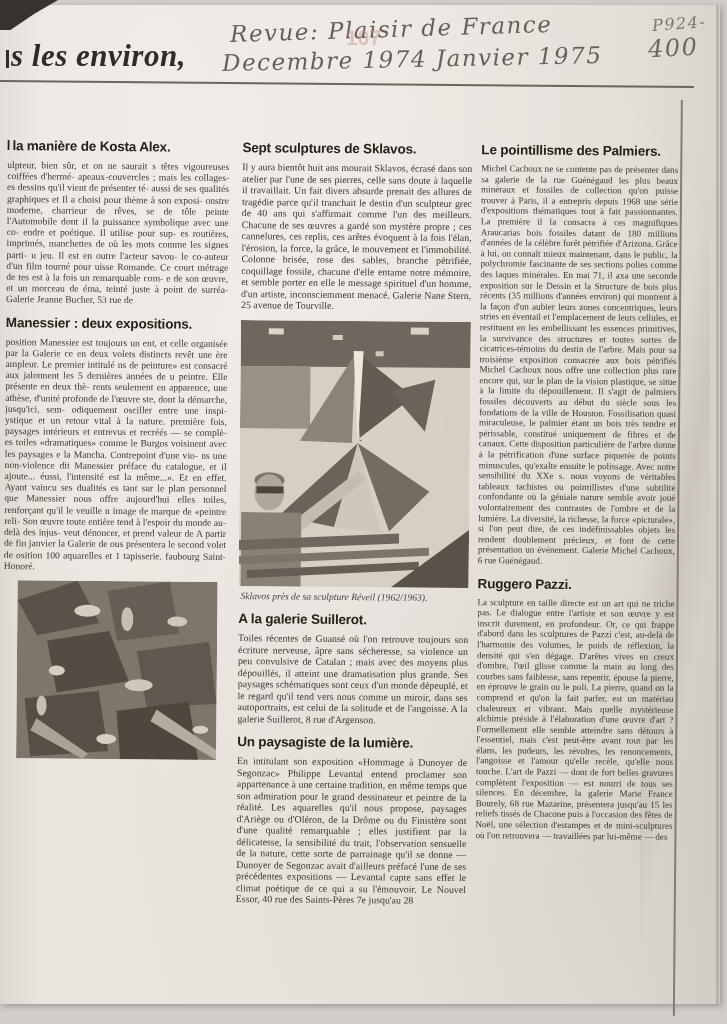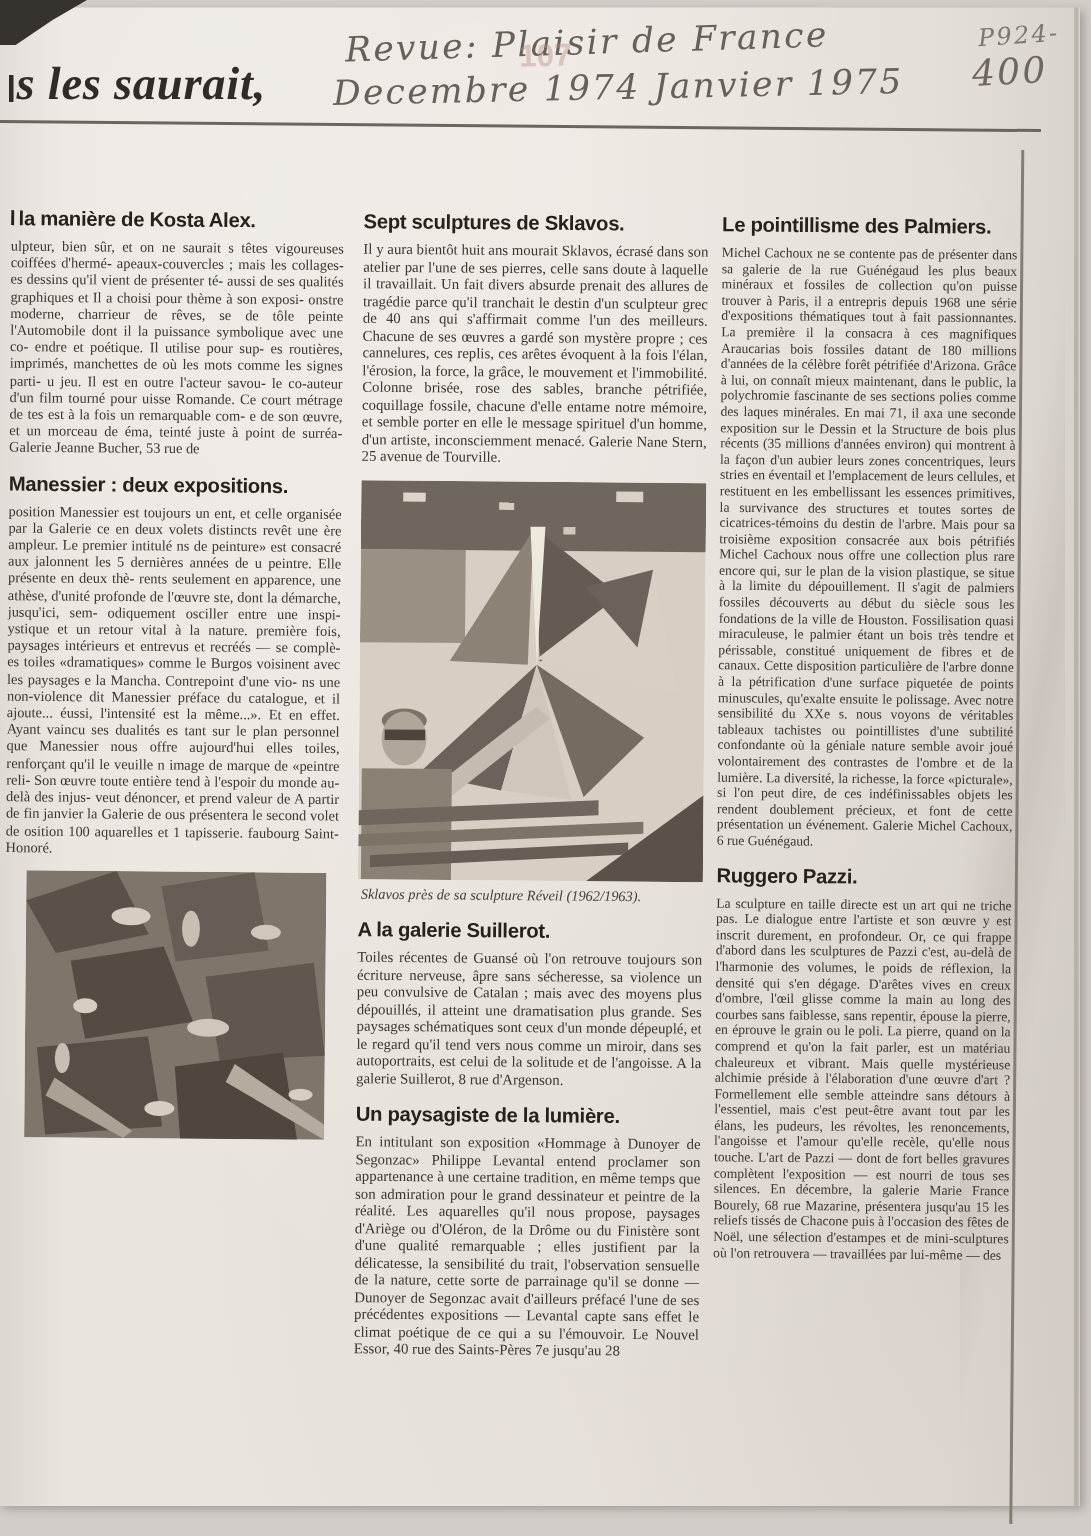--- a/index.html
+++ b/index.html
@@ -86,21 +86,21 @@
 <div class="paper-edge-right"></div>
 <div class="corner-dark"></div>
 <div class="crease-right"></div>
 
 <div class="handwriting hw1">Revue: Plaisir de France</div>
 <div class="handwriting hw2">Decembre 1974 Janvier 1975</div>
 <div class="handwriting pageref-top">P924-</div>
 <div class="handwriting pageref-bottom">400</div>
 <div class="stamp">107</div>
 
-<div class="masthead"><span class="clip-mark"></span><span>s les saurait,</span></div>
+<div class="masthead"><span class="clip-mark"></span><span>s les environ,</span></div>
 
 <div class="article">
   <div class="rule-top"></div>
   <div class="vrule"></div>
 
   <div class="col col1">
     <h3 class="head first"><span class="clip-mark"></span><span>la manière de Kosta Alex.</span></h3>
     <p>ulpteur, bien sûr, et on ne saurait s têtes vigoureuses coiffées d'hermé- apeaux-couvercles ; mais les collages- es dessins qu'il vient de présenter té- aussi de ses qualités graphiques et Il a choisi pour thème à son exposi- onstre moderne, charrieur de rêves, se de tôle peinte l'Automobile dont il la puissance symbolique avec une co- endre et poétique. Il utilise pour sup- es routières, imprimés, manchettes de où les mots comme les signes parti- u jeu. Il est en outre l'acteur savou- le co-auteur d'un film tourné pour uisse Romande. Ce court métrage de tes est à la fois un remarquable com- e de son œuvre, et un morceau de éma, teinté juste à point de surréa- Galerie Jeanne Bucher, 53 rue de</p>
     <h3 class="head">Manessier : deux expositions.</h3>
     <p>position Manessier est toujours un ent, et celle organisée par la Galerie ce en deux volets distincts revêt une ère ampleur. Le premier intitulé ns de peinture» est consacré aux jalonnent les 5 dernières années de u peintre. Elle présente en deux thè- rents seulement en apparence, une athèse, d'unité profonde de l'œuvre ste, dont la démarche, jusqu'ici, sem- odiquement osciller entre une inspi- ystique et un retour vital à la nature. première fois, paysages intérieurs et entrevus et recréés — se complè- es toiles «dramatiques» comme le Burgos voisinent avec les paysages e la Mancha. Contrepoint d'une vio- ns une non-violence dit Manessier préface du catalogue, et il ajoute... éussi, l'intensité est la même...». Et en effet. Ayant vaincu ses dualités es tant sur le plan personnel que Manessier nous offre aujourd'hui elles toiles, renforçant qu'il le veuille n image de marque de «peintre reli- Son œuvre toute entière tend à l'espoir du monde au-delà des injus- veut dénoncer, et prend valeur de A partir de fin janvier la Galerie de ous présentera le second volet de osition 100 aquarelles et 1 tapisserie. faubourg Saint-Honoré.</p>

